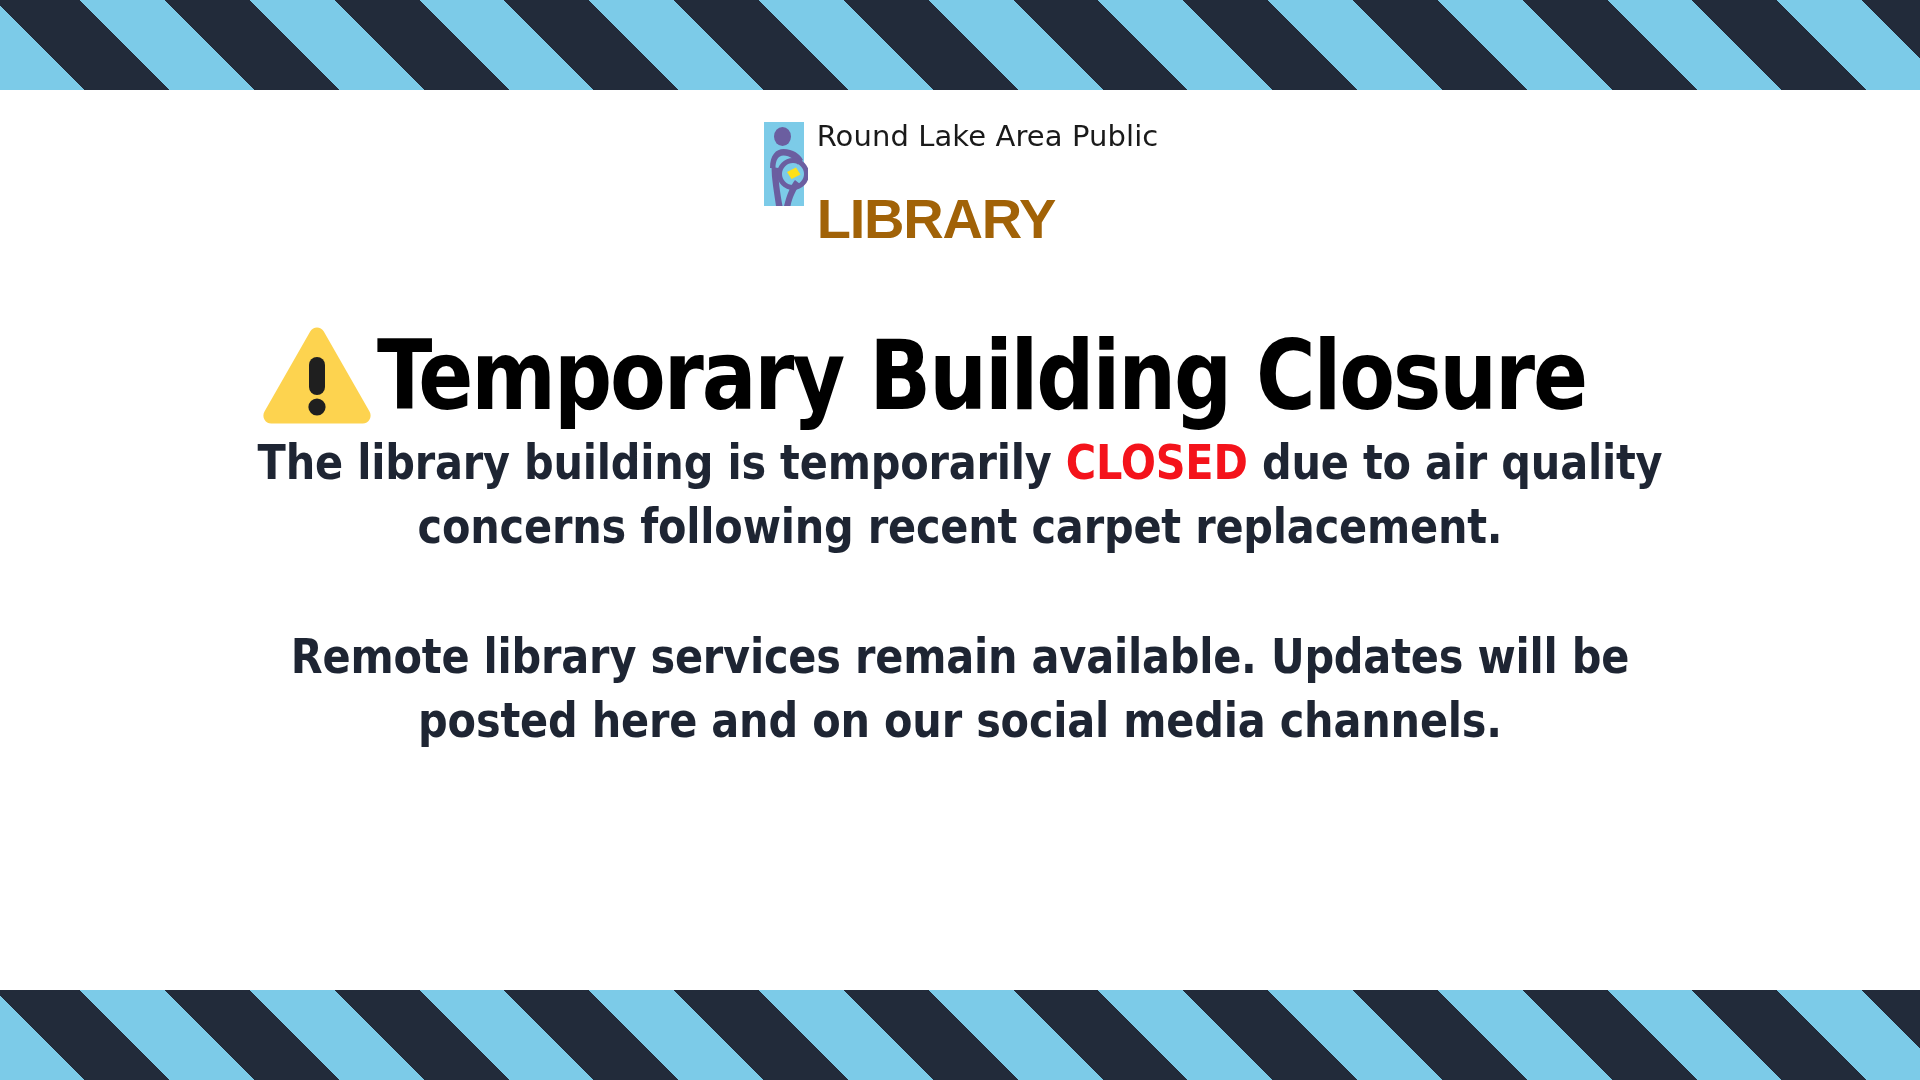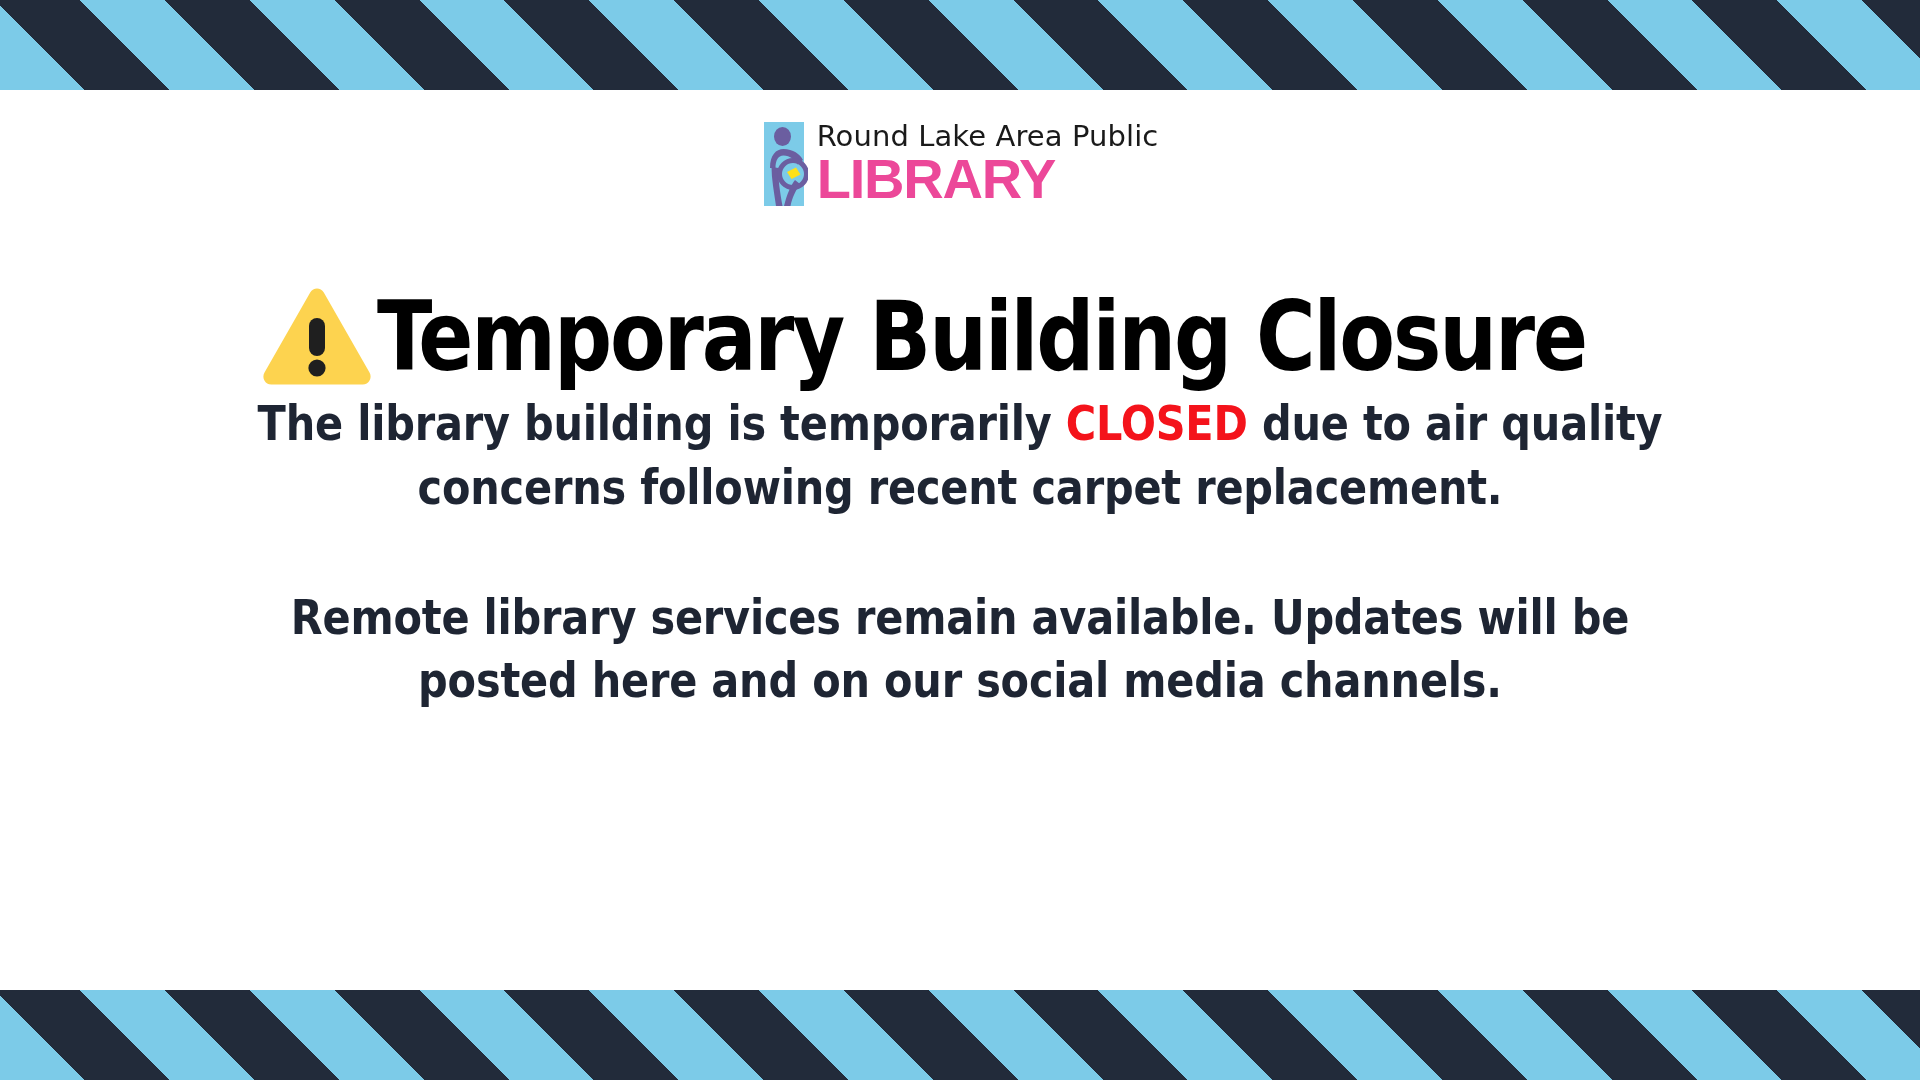--- a/index.html
+++ b/index.html
@@ -65,23 +65,24 @@
     letter-spacing:.1px;
     color:#1a1a1a;
     white-space:nowrap;
     margin-bottom:1px;
   }
   .logo-name {
     font-family:"Liberation Sans", sans-serif;
     font-size:56px;
     font-weight:700;
     letter-spacing:-1.2px;
-    color:#ec4899;
+    color:#a16207;
     white-space:nowrap;
     line-height:.95;
+    margin-top:40px;
   }
 
   
   .headline-row {
     display:flex; align-items:center;
     justify-content:center;
     margin-top:54px;
     width:100%;
   }
   .warning-icon { width:120px; height:110px; flex:0 0 auto; display:block; }

